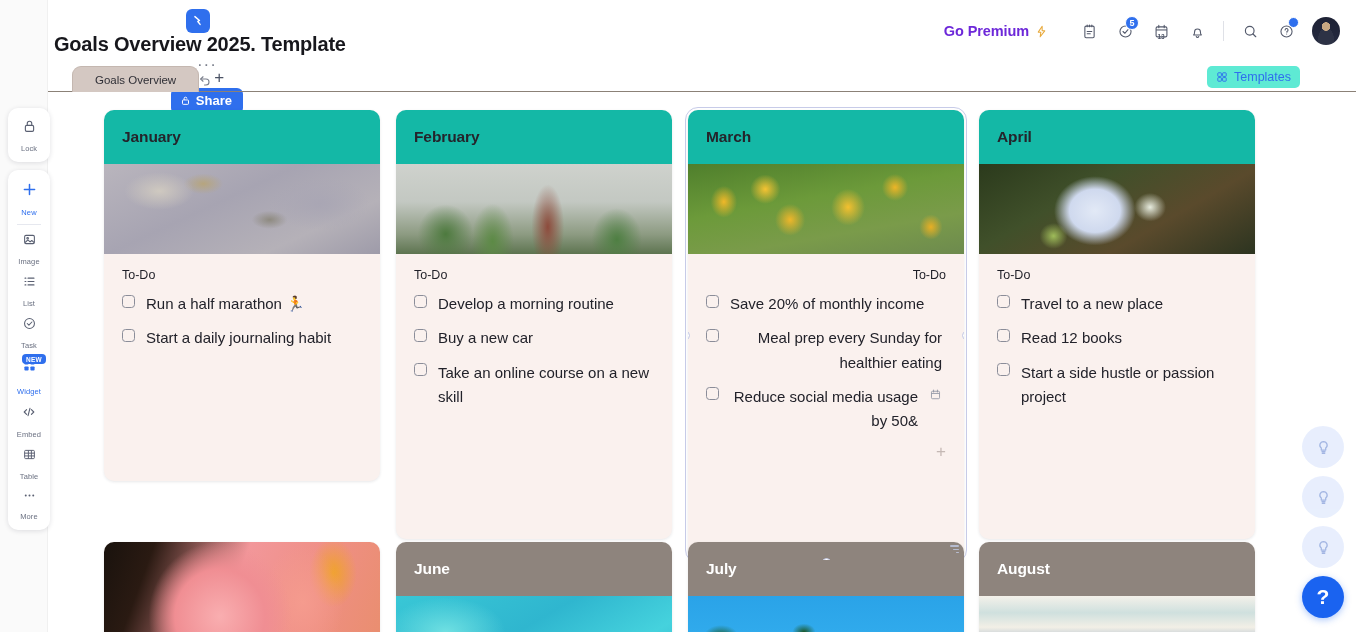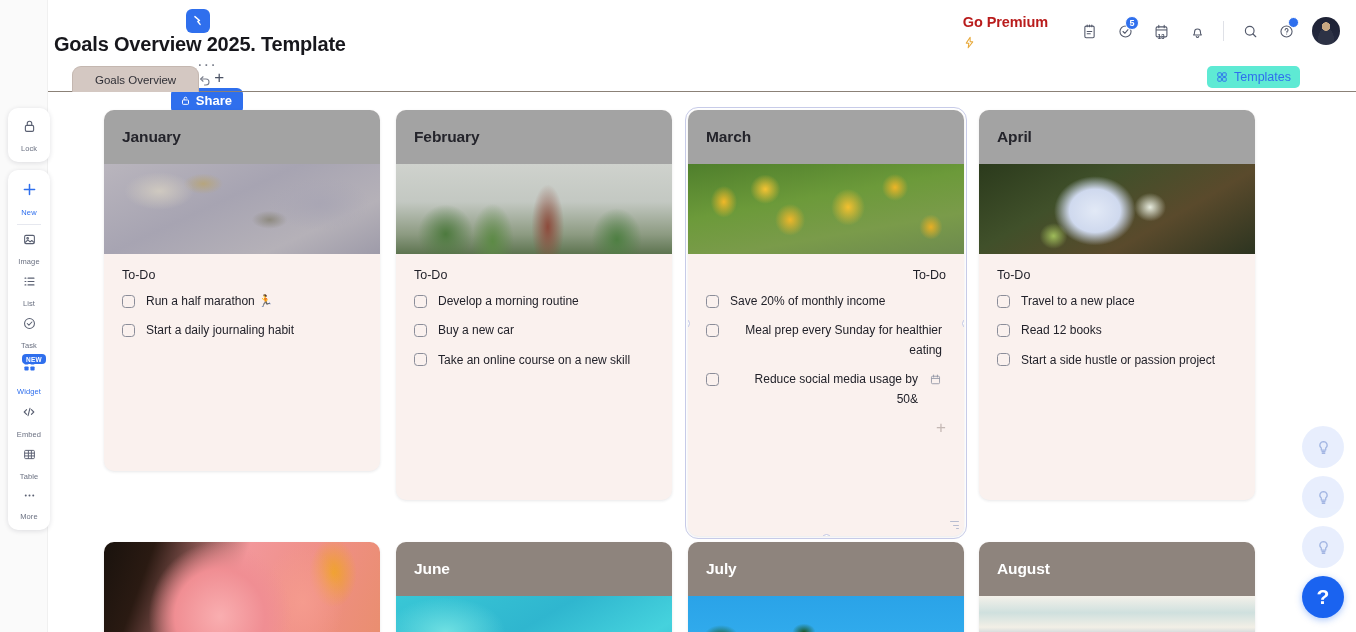--- a/index.html
+++ b/index.html
@@ -44,24 +44,23 @@
   .undo-btn { margin-left:10px; color:#7a7f8c; cursor:pointer; display:flex; }
   .share-btn {
     margin-left:14px; height:26px; background:#2f6fed; color:#fff;
     border-radius:6px; display:flex; align-items:center; gap:5px;
     padding:0 11px 0 9px; font-size:13px; font-weight:600; cursor:pointer;
     border:none; font-family:inherit;
   }
 
   .hdr-right { margin-left:auto; display:flex; align-items:center; gap:2px; }
   .premium {
-    color:#b91c1c; font-size:14.5px; font-weight:700; letter-spacing:-0.1px;
-    display:flex; gap:6px; cursor:pointer; margin-right:22px;
+    color:#6d28d9; font-size:14.5px; font-weight:700; letter-spacing:-0.1px;
+    display:flex; align-items:center; gap:6px; cursor:pointer; margin-right:22px;
     white-space:nowrap;
-    flex-direction:column;
   }
   .hdr-icon {
     position:relative; width:34px; height:34px; border-radius:8px;
     display:flex; align-items:center; justify-content:center;
     color:#53596b; cursor:pointer;
   }
   .badge-num {
     position:absolute; top:2px; right:3px; min-width:14px; height:14px;
     border-radius:7px; background:#2f6fed; color:#fff; font-size:9px;
     font-weight:700; display:flex; align-items:center; justify-content:center;
@@ -127,38 +126,38 @@
     letter-spacing:0.3px;
   }
 
   
   .board { position:absolute; left:48px; top:93px; right:0; bottom:0; overflow:hidden; }
   .card {
     position:absolute; width:276px; border-radius:10px; overflow:hidden;
     background:#faf1ee; box-shadow:0 1px 3px rgba(30,25,40,0.10);
   }
   .card-hd {
-    height:54px; background:#a3a3a3; display:flex; align-items:center;
+    height:54px; background:#14b8a6; display:flex; align-items:center;
     padding:0 18px; position:relative;
   }
   .card-hd.dark { background:#8e847d; }
   .card-title { font-size:15.5px; font-weight:700; color:#24242b; letter-spacing:-0.1px; }
   .card-hd.dark .card-title { color:#ffffff; }
   .card-img { height:90px; width:100%; }
   .card-body { padding:14px 18px 16px; }
   .todo-hd { font-size:12.5px; font-weight:400; color:#1f1f27; margin-bottom:10px; }
   .todo {
     display:flex; align-items:flex-start; gap:11px; margin-bottom:10px;
     position:relative; padding-right:4px;
   }
   .cb {
     width:13px; height:13px; border:1.4px solid #8b8d99; border-radius:3.5px;
     flex:none; margin-top:2.5px; background:transparent; cursor:pointer;
   }
-  .todo-txt { font-size:12px; line-height:1.62; color:#22222a; }
+  .todo-txt { font-size:15px; line-height:1.62; color:#22222a; }
   .todo-date { margin-left:auto; color:#8e93a3; flex:none; margin-top:2px; cursor:pointer; }
   .add-item { color:#c4b8b4; font-size:17px; margin-top:2px; cursor:pointer; line-height:1; }
 
   
   .card.selected { outline:1.5px solid #c7cbe8; outline-offset:2px; border-radius:10px; }
   .handle {
     position:absolute; width:9px; height:9px; border-radius:50%;
     background:#fff; border:1.4px solid #c0c5e2; z-index:7;
   }
   .h-l { left:-7px; top:50%; margin-top:-4.5px; }

